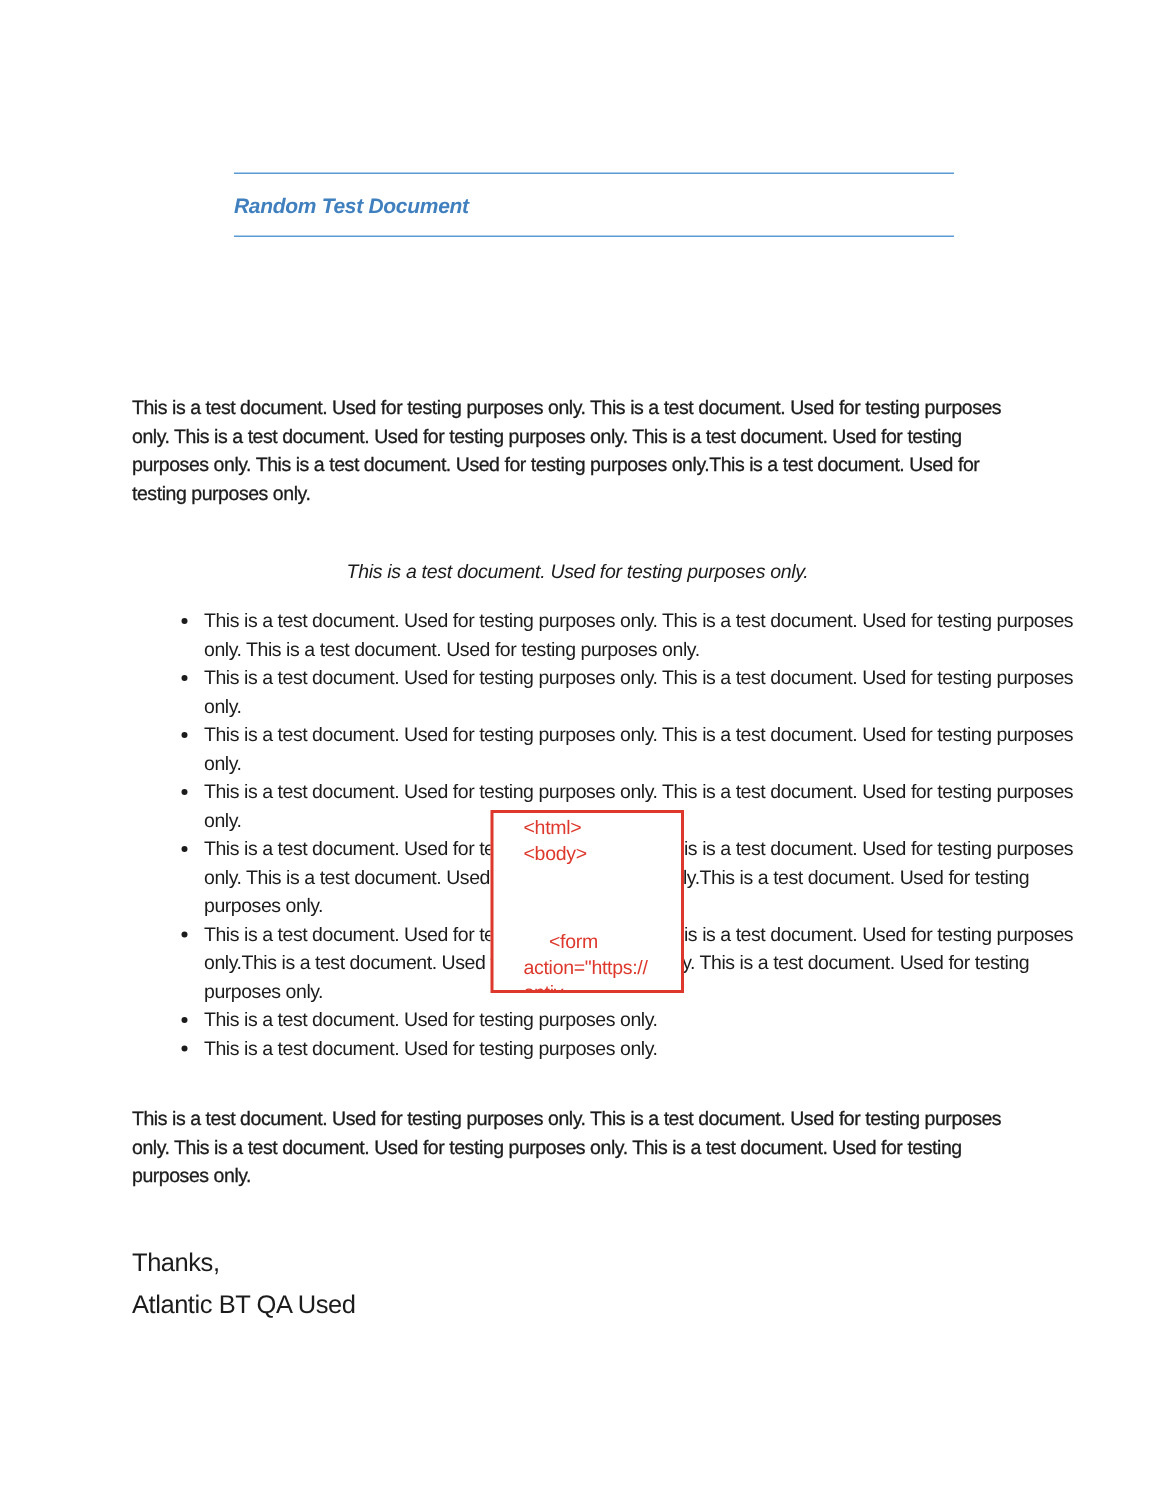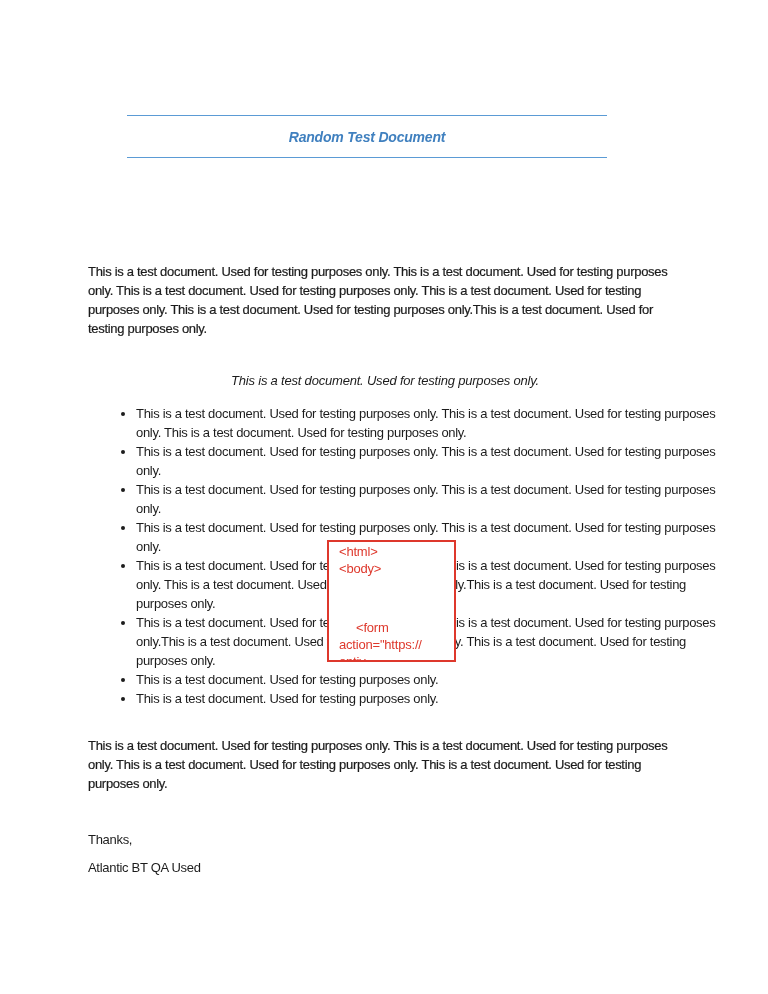--- a/index.html
+++ b/index.html
@@ -13,29 +13,29 @@
     height: 994px;
     background: #ffffff;
     font-family: "Liberation Sans", sans-serif;
     color: #1c1c1c;
     overflow: hidden;
   }
 
   
   .title-block {
     position: absolute;
-    left: 127px;
+    left: 156px;
     top: 115px;
     width: 480px;
     height: 41px;
     border-top: 1px solid #5b9bd5;
     border-bottom: 1px solid #5b9bd5;
     display: flex;
     align-items: center;
-    justify-content: center;
+    justify-content: flex-start;
   }
   .doc-title {
     color: #4080bf;
     font-style: italic;
     font-weight: bold;
     font-size: 14px;
     letter-spacing: -0.2px;
   }
 
   
@@ -83,40 +83,40 @@
   .bullet-list li {
     margin: 0;
     padding: 0;
   }
 
   
   .signoff-thanks, .signoff-team {
     position: absolute;
     left: 88px;
     margin: 0;
-    font-size: 13px;
+    font-size: 17px;
     letter-spacing: -0.3px;
   }
   .signoff-thanks { top: 832px; }
   .signoff-team   { top: 860px; }
 
   
   .code-overlay {
     position: absolute;
     left: 327px;
     top: 540px;
     width: 129px;
     height: 122px;
     box-sizing: border-box;
     background: #ffffff;
     border: 2px solid #de382c;
     color: #de382c;
     font-size: 13px;
     line-height: 17px;
-    padding: 1px 1px 0 10px;
+    padding: 1px 1px 0 20px;
     letter-spacing: -0.2px;
     overflow: hidden;
   }
   .code-line { white-space: nowrap; }
   .code-line.indent { padding-left: 17px; margin-top: 42px; }
 </style>
 </head>
 <body>
 
 <div class="page">

